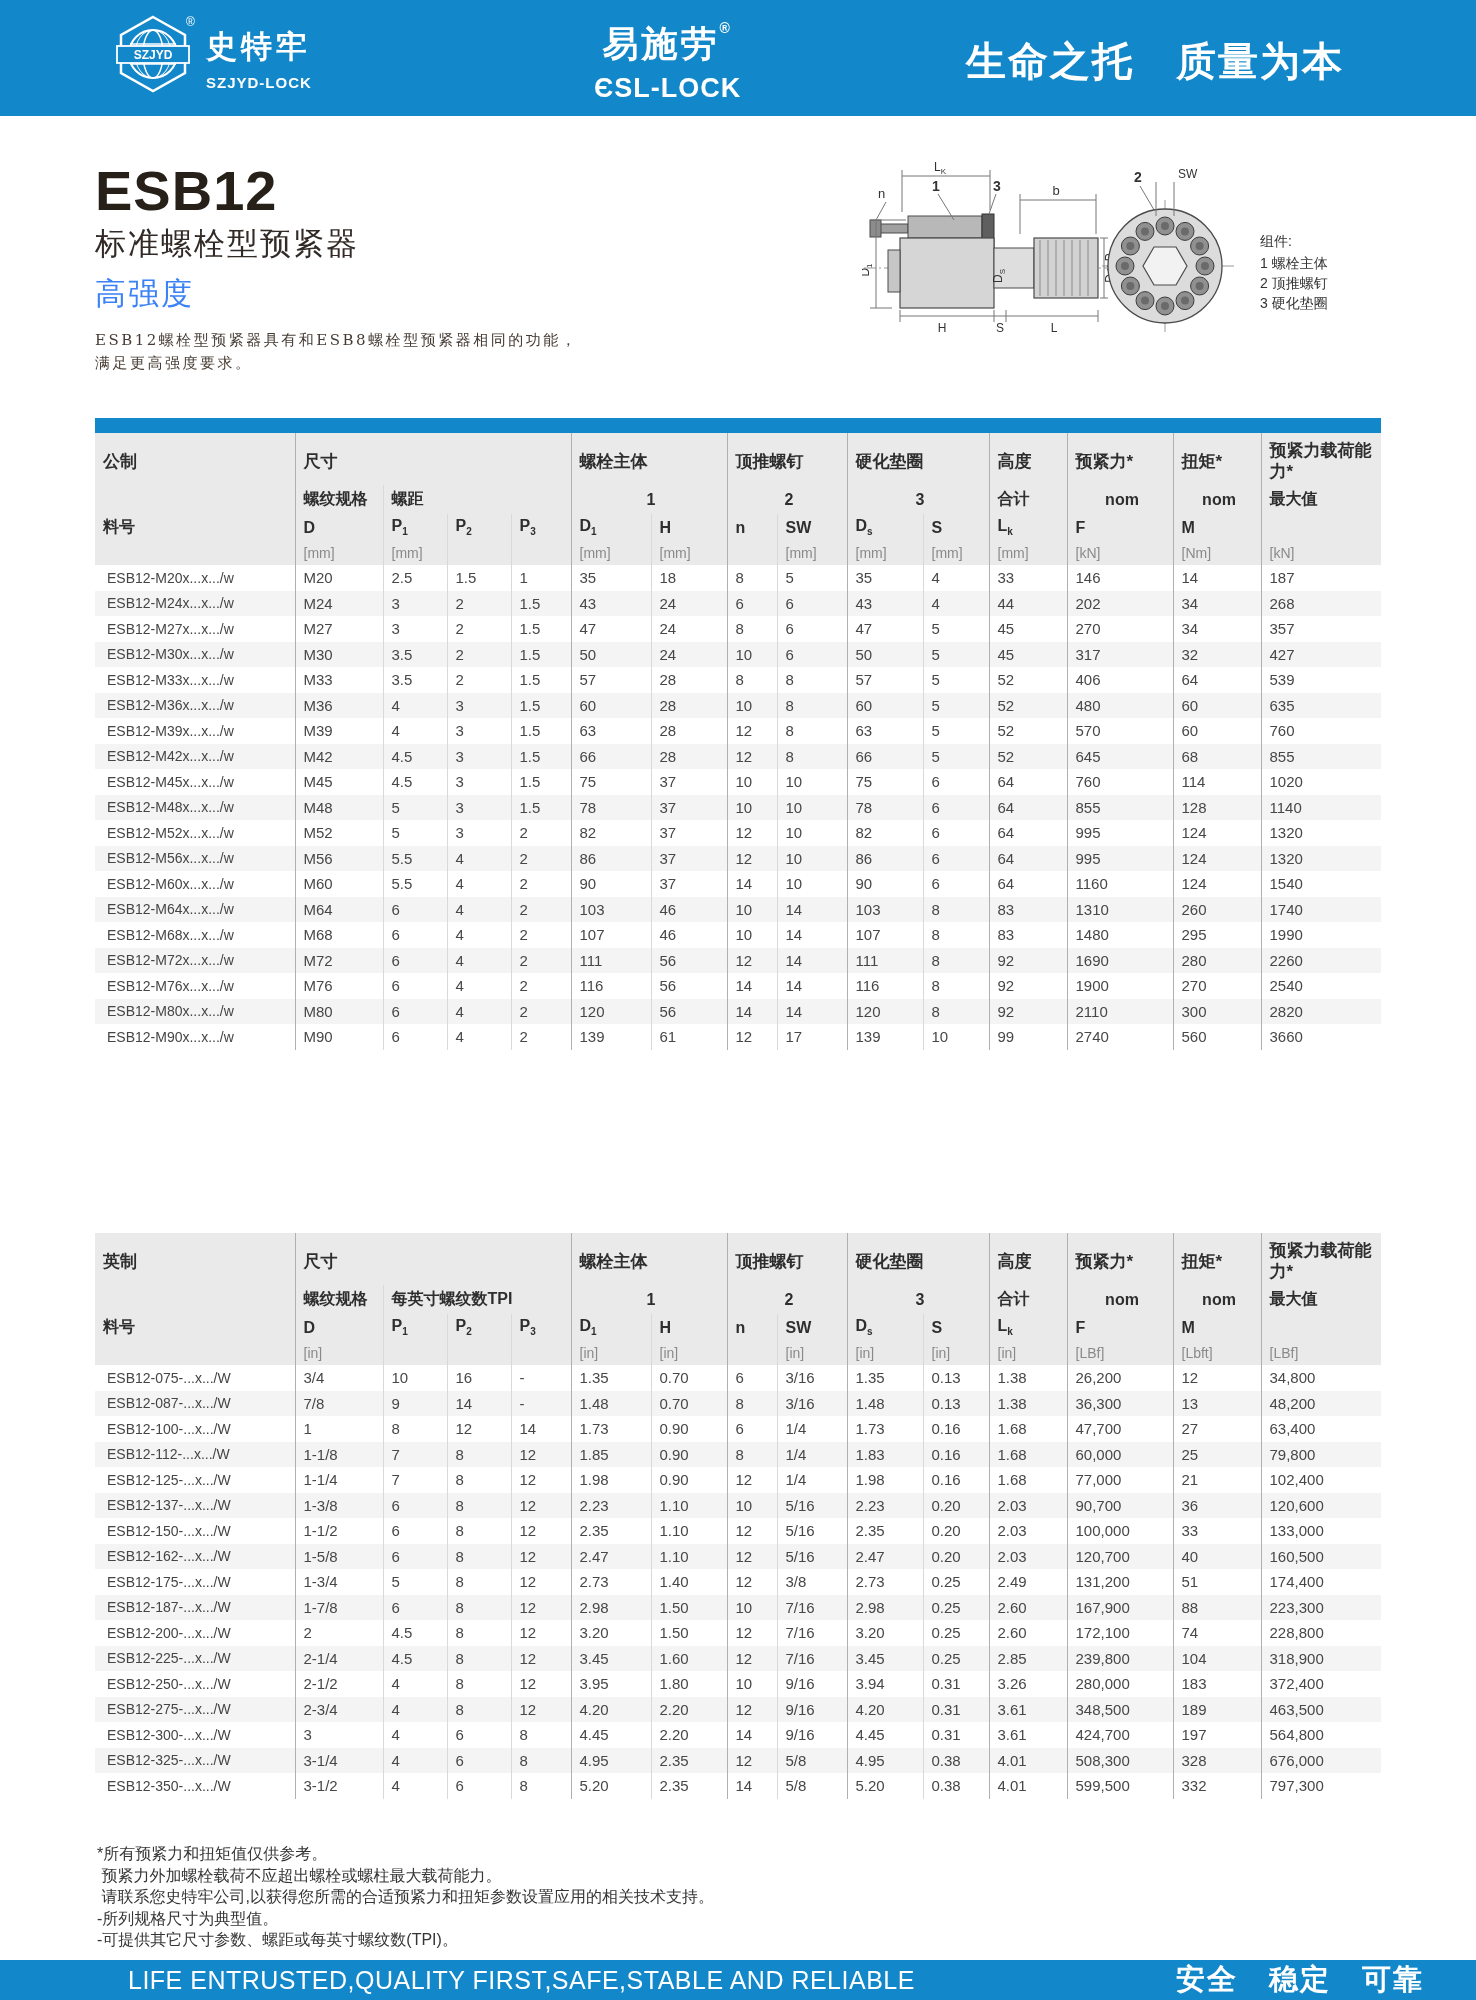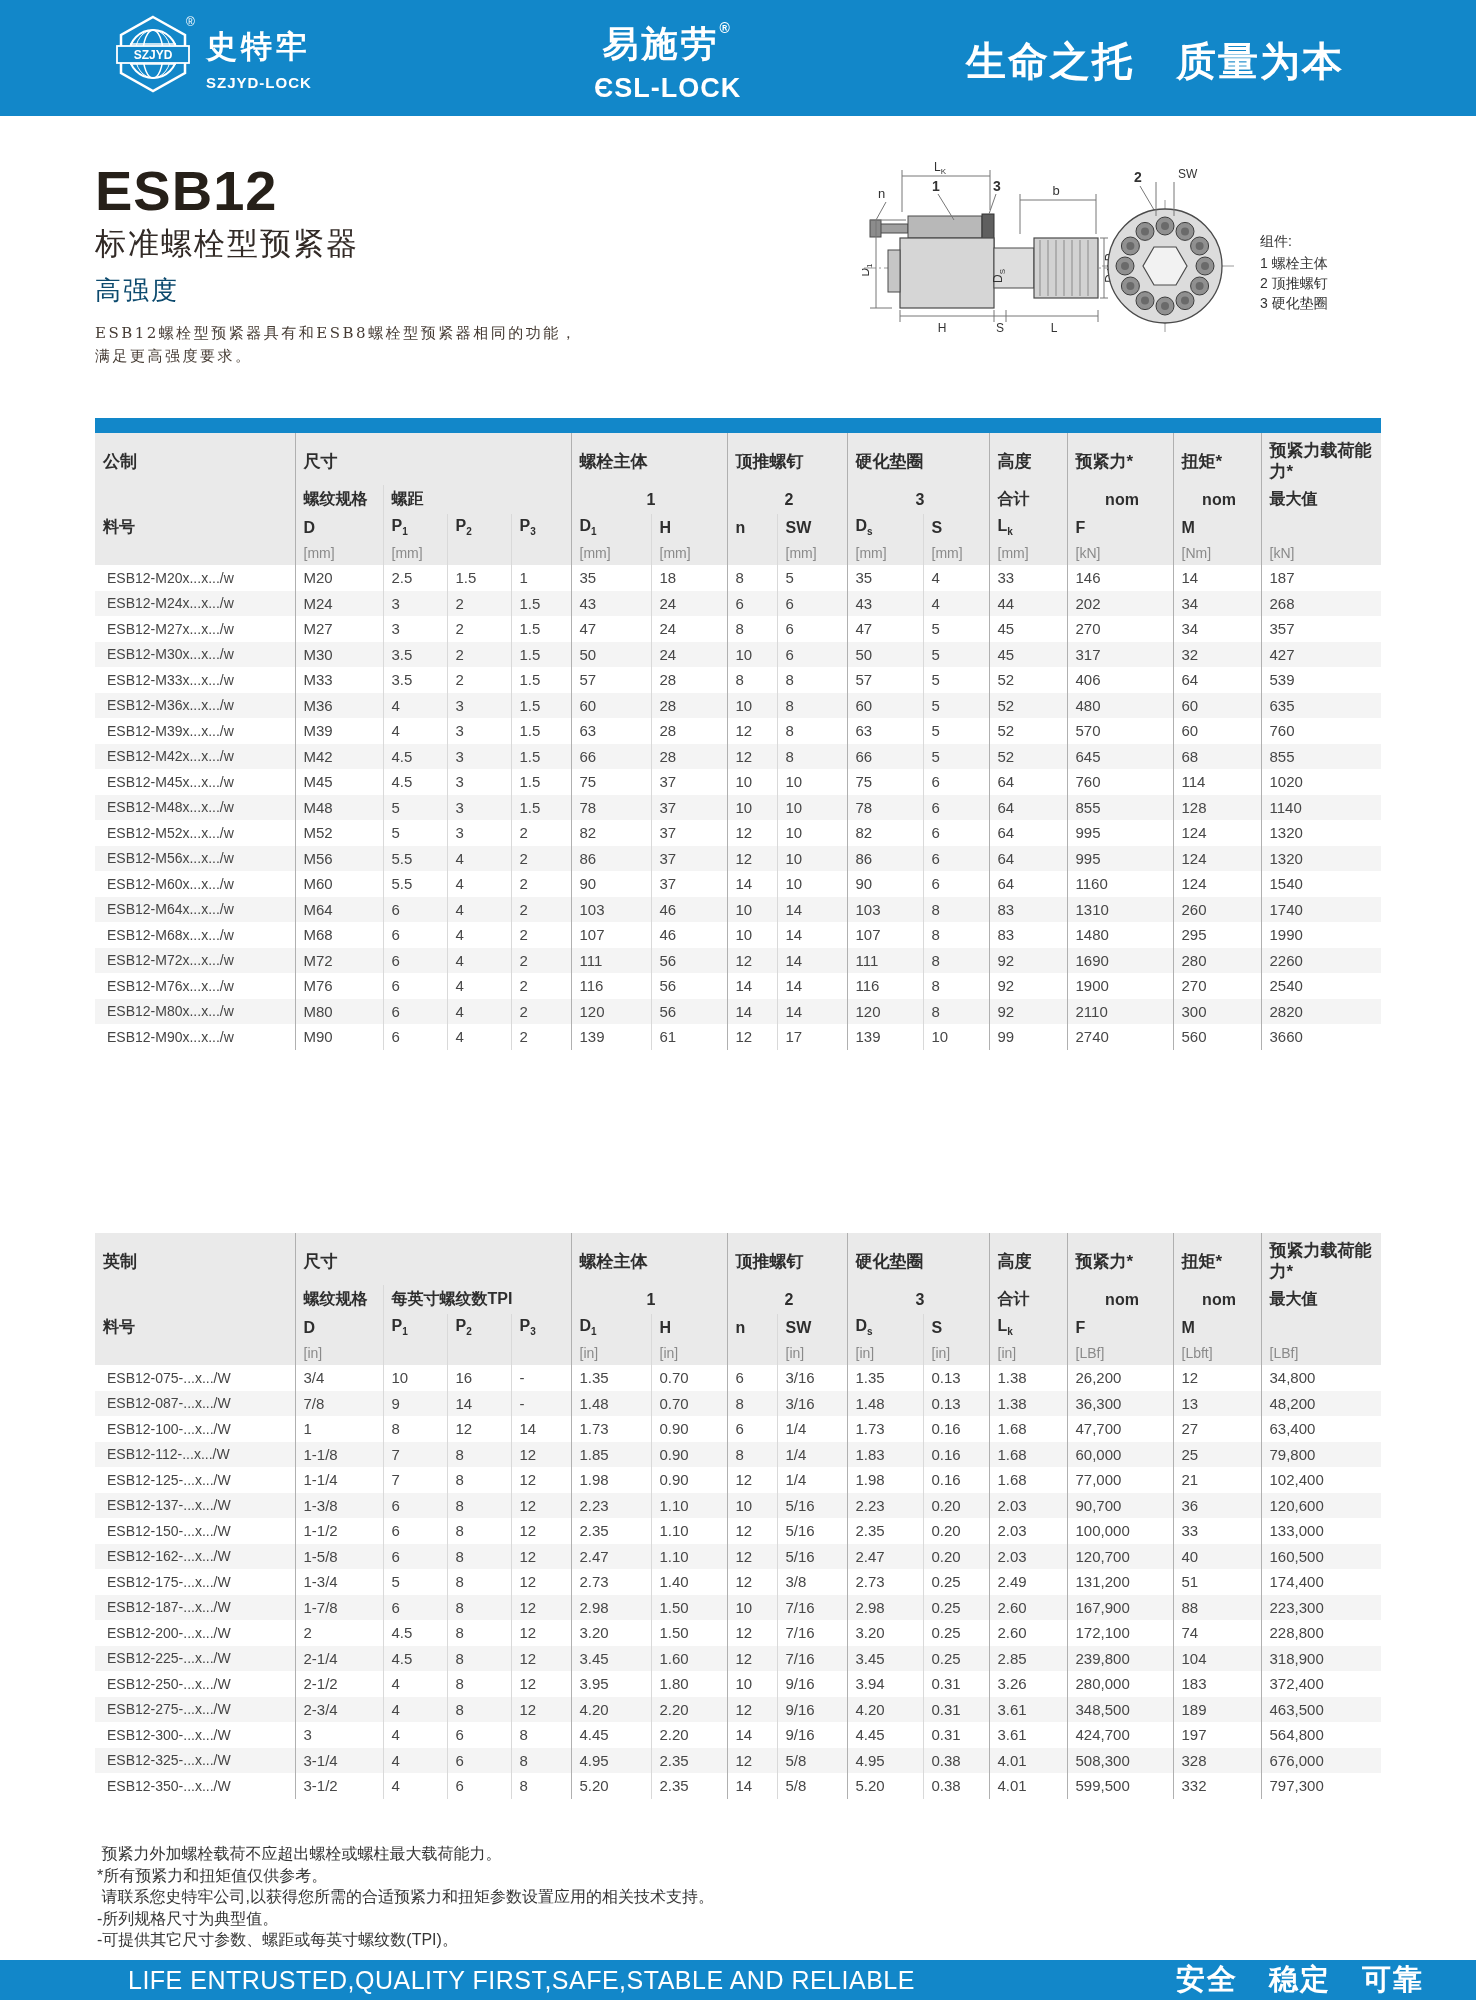--- a/index.html
+++ b/index.html
@@ -15,21 +15,21 @@
   .brand-en{font-size:15px;font-weight:bold;letter-spacing:1px;margin-top:6px;}
   .centerbrand{position:absolute;left:594px;top:20px;color:#fff;text-align:center;}
   .center-cn{font-size:36px;font-weight:bold;letter-spacing:3px;}
   .center-cn .reg{font-size:14px;vertical-align:top;}
   .center-en{font-size:27px;font-weight:bold;letter-spacing:1px;margin-top:4px;}
   .slogan{position:absolute;left:966px;top:34px;color:#fff;font-size:40px;font-weight:bold;letter-spacing:2px;}
   
   .intro{position:absolute;left:95px;top:158px;}
   .model{font-size:56px;font-weight:bold;color:#262019;letter-spacing:1px;}
   .subtitle{font-size:31px;color:#322a26;letter-spacing:2px;}
-  .strength{font-size:26px;color:#0c4a6e;margin-top:8px;letter-spacing:2px;}
+  .strength{font-size:31px;color:#3b82f6;margin-top:8px;letter-spacing:2px;}
   .desc{font-family:"DejaVu Serif",serif;font-size:15px;color:#453b33;margin-top:14px;
         letter-spacing:2.5px;line-height:23px;}
   
   .diagram{position:absolute;left:862px;top:158px;}
   .diagram text{font-family:"Liberation Sans",sans-serif;}
   
   .tblwrap{position:absolute;left:95px;width:1286px;}
   .tw1{top:418px;}
   .tw2{top:1233px;}
   .tbar{height:15px;background:#1287c9;}
@@ -993,22 +993,22 @@
           <td class="gb">4.01</td>
           <td class="gb">599,500</td>
           <td class="gb">332</td>
           <td class="gb">797,300</td>
         </tr>
       </tbody>
     </table>
 </div>
 
 <div class="notes">
+  <div>*所有预紧力和扭矩值仅供参考。</div>
   <div> 预紧力外加螺栓载荷不应超出螺栓或螺柱最大载荷能力。</div>
-  <div>*所有预紧力和扭矩值仅供参考。</div>
   <div> 请联系您史特牢公司,以获得您所需的合适预紧力和扭矩参数设置应用的相关技术支持。</div>
   <div>-所列规格尺寸为典型值。</div>
   <div>-可提供其它尺寸参数、螺距或每英寸螺纹数(TPI)。</div>
 </div>
 
 <div class="bottombar">
   <div class="bb-en">LIFE ENTRUSTED,QUALITY FIRST,SAFE,STABLE AND RELIABLE</div>
   <div class="bb-cn">安全　稳定　可靠</div>
 </div>
 

